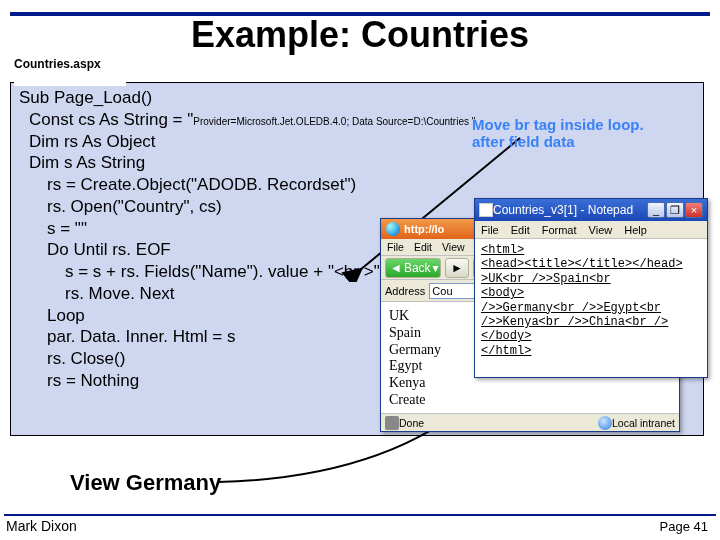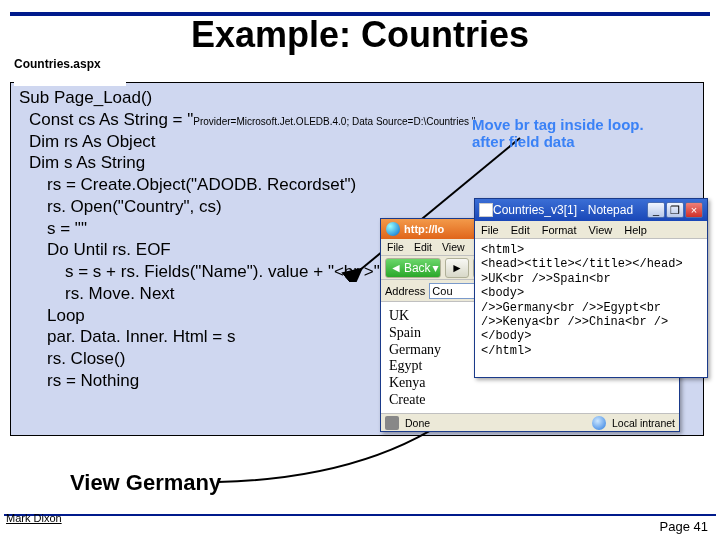--- a/index.html
+++ b/index.html
@@ -65,23 +65,22 @@
     text-align: left;
   }
   .view-source {
     position: absolute;
     left: 70px; top: 470px;
     font-size: 22px;
     font-weight: bold;
   }
   .footer-left {
     position: absolute;
-    left: 6px; bottom: 16px;
-    font-size: 11px;
-    text-decoration: underline;
+    left: 6px; bottom: 6px;
+    font-size: 14px;
   }
   .footer-right {
     position: absolute;
     right: 12px; bottom: 6px;
     font-size: 13px;
   }
   .bot-rule {
     position: absolute;
     left: 4px; right: 4px; bottom: 24px;
     height: 2px;
@@ -147,20 +146,21 @@
     padding: 0 6px;
     border-bottom: 1px solid #c0c0c0;
   }
   .np-body {
     padding: 4px 6px;
     font-family: "Courier New", monospace;
     font-size: 12px;
     line-height: 1.2;
     color: #000;
     white-space: nowrap;
+    text-decoration: underline;
   }
 
   
   .browser {
     position: absolute;
     left: 380px; top: 218px;
     width: 300px; height: 214px;
     background: #fff;
     border: 1px solid #1a3a8a;
     box-shadow: 2px 2px 4px rgba(0,0,0,.35);
@@ -240,21 +240,20 @@
   }
   .br-status {
     position: absolute;
     left: 0; right: 0; bottom: 0;
     height: 18px;
     background: #ece9d8;
     border-top: 1px solid #c0c0c0;
     display: flex; align-items: center;
     font-size: 10.5px;
     padding: 0 4px;
-    gap: 6px;
   }
   .br-status .spacer { flex: 1; }
   .br-status .intranet-icon {
     width: 14px; height: 14px;
     background: radial-gradient(circle at 40% 35%,#cde7ff,#2a7adf);
     border-radius: 50%;
   }
   .br-ico { width: 14px; height: 14px; display:inline-block; background:#888; border-radius:2px; }
 
   

